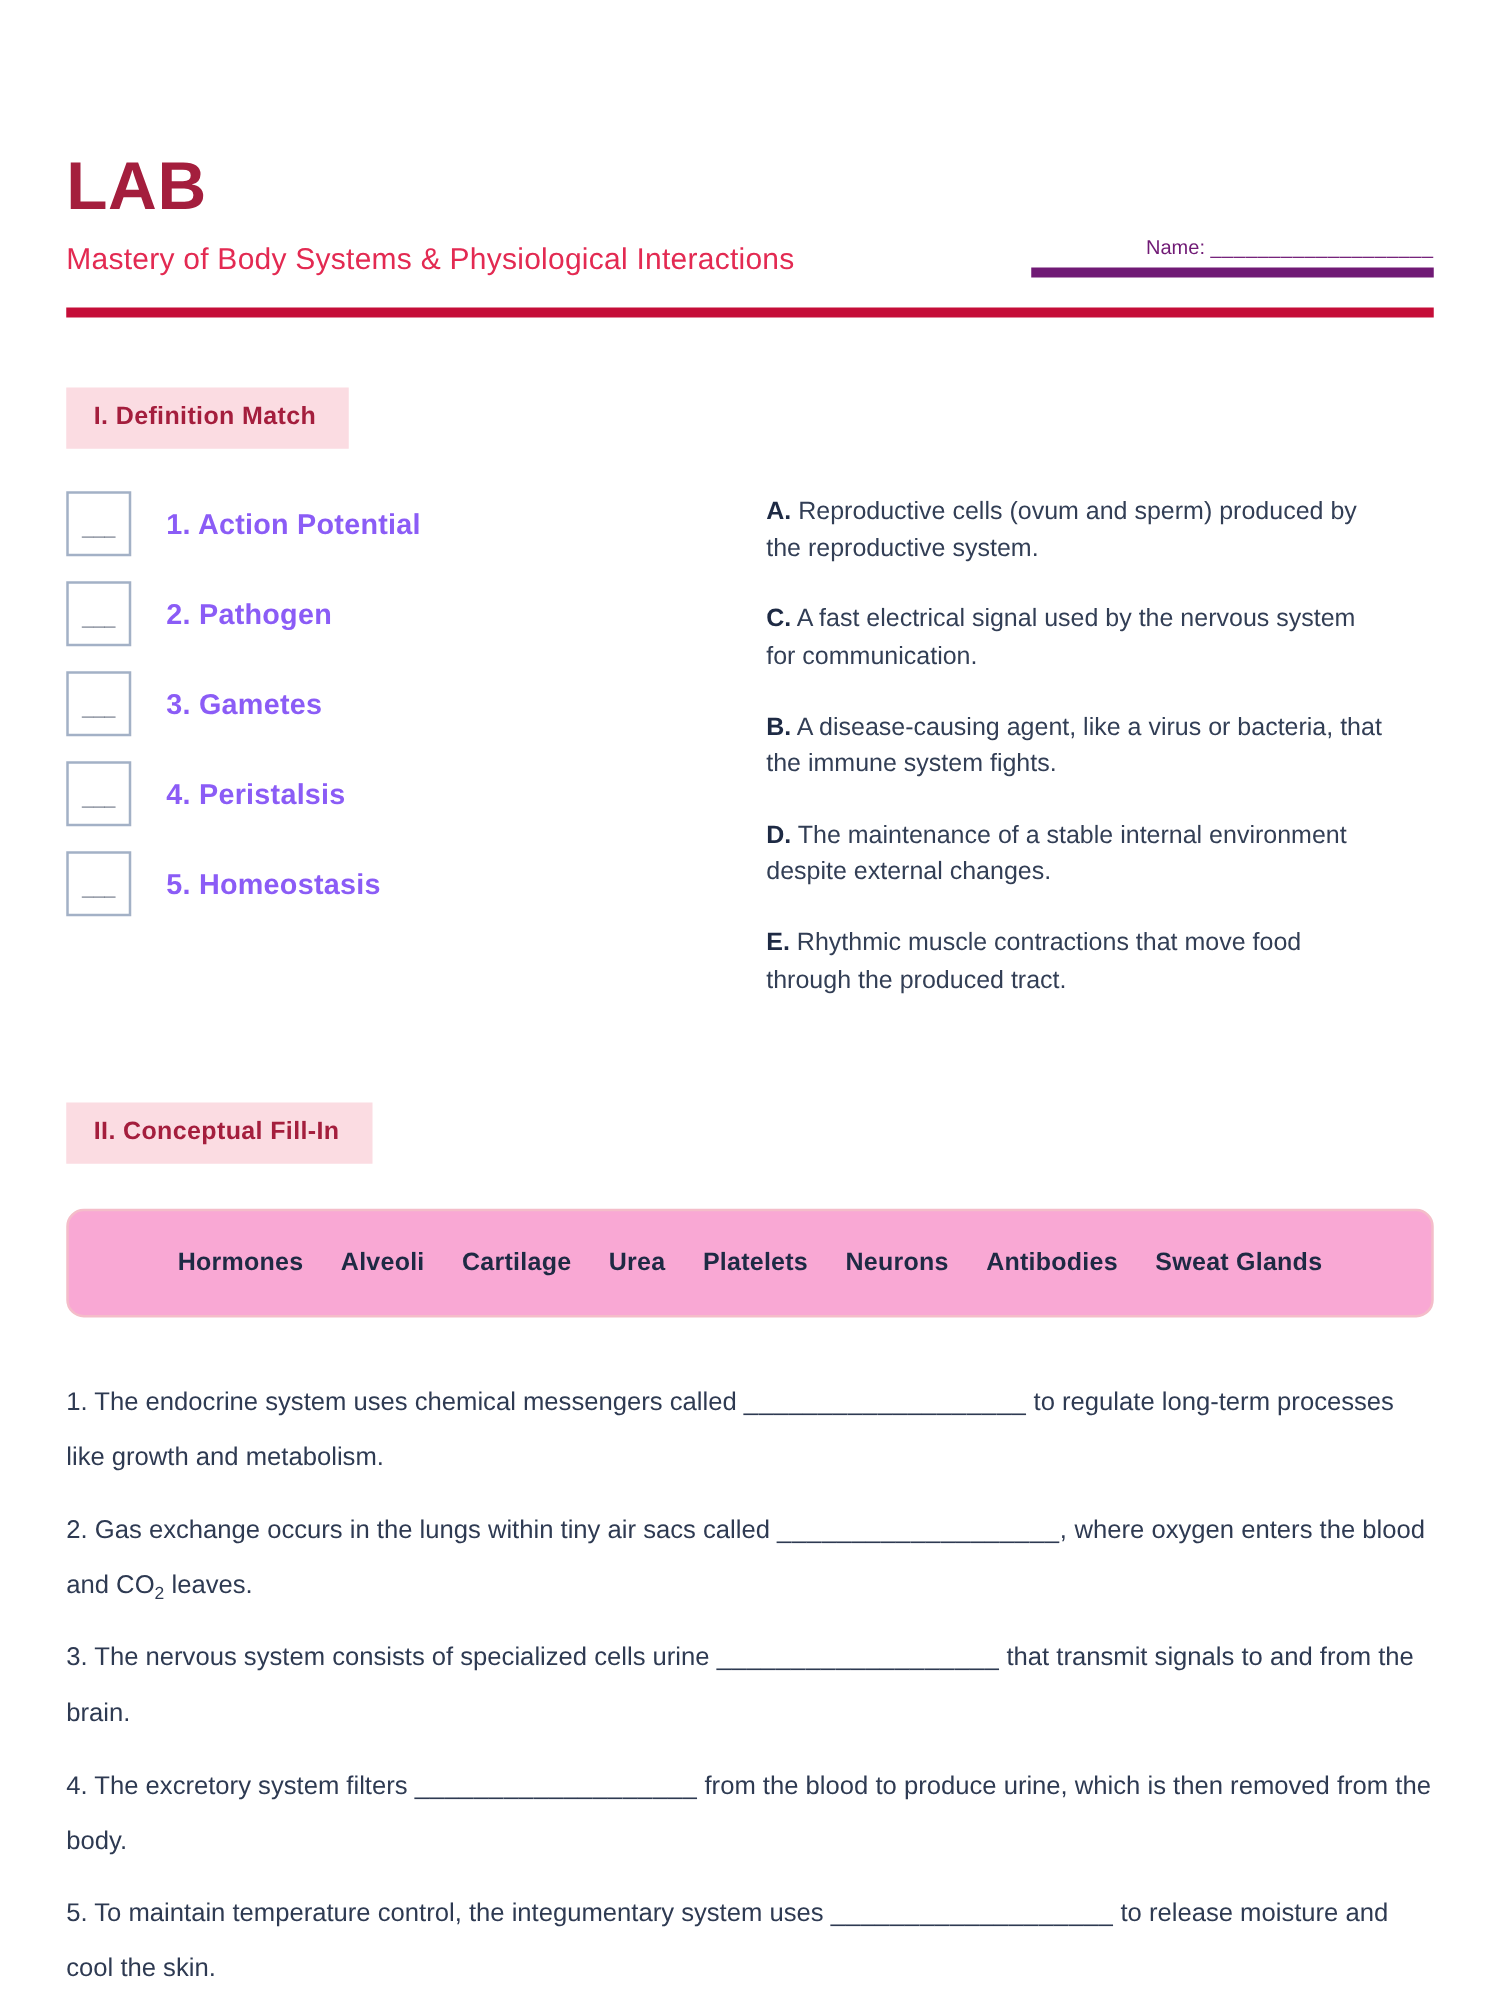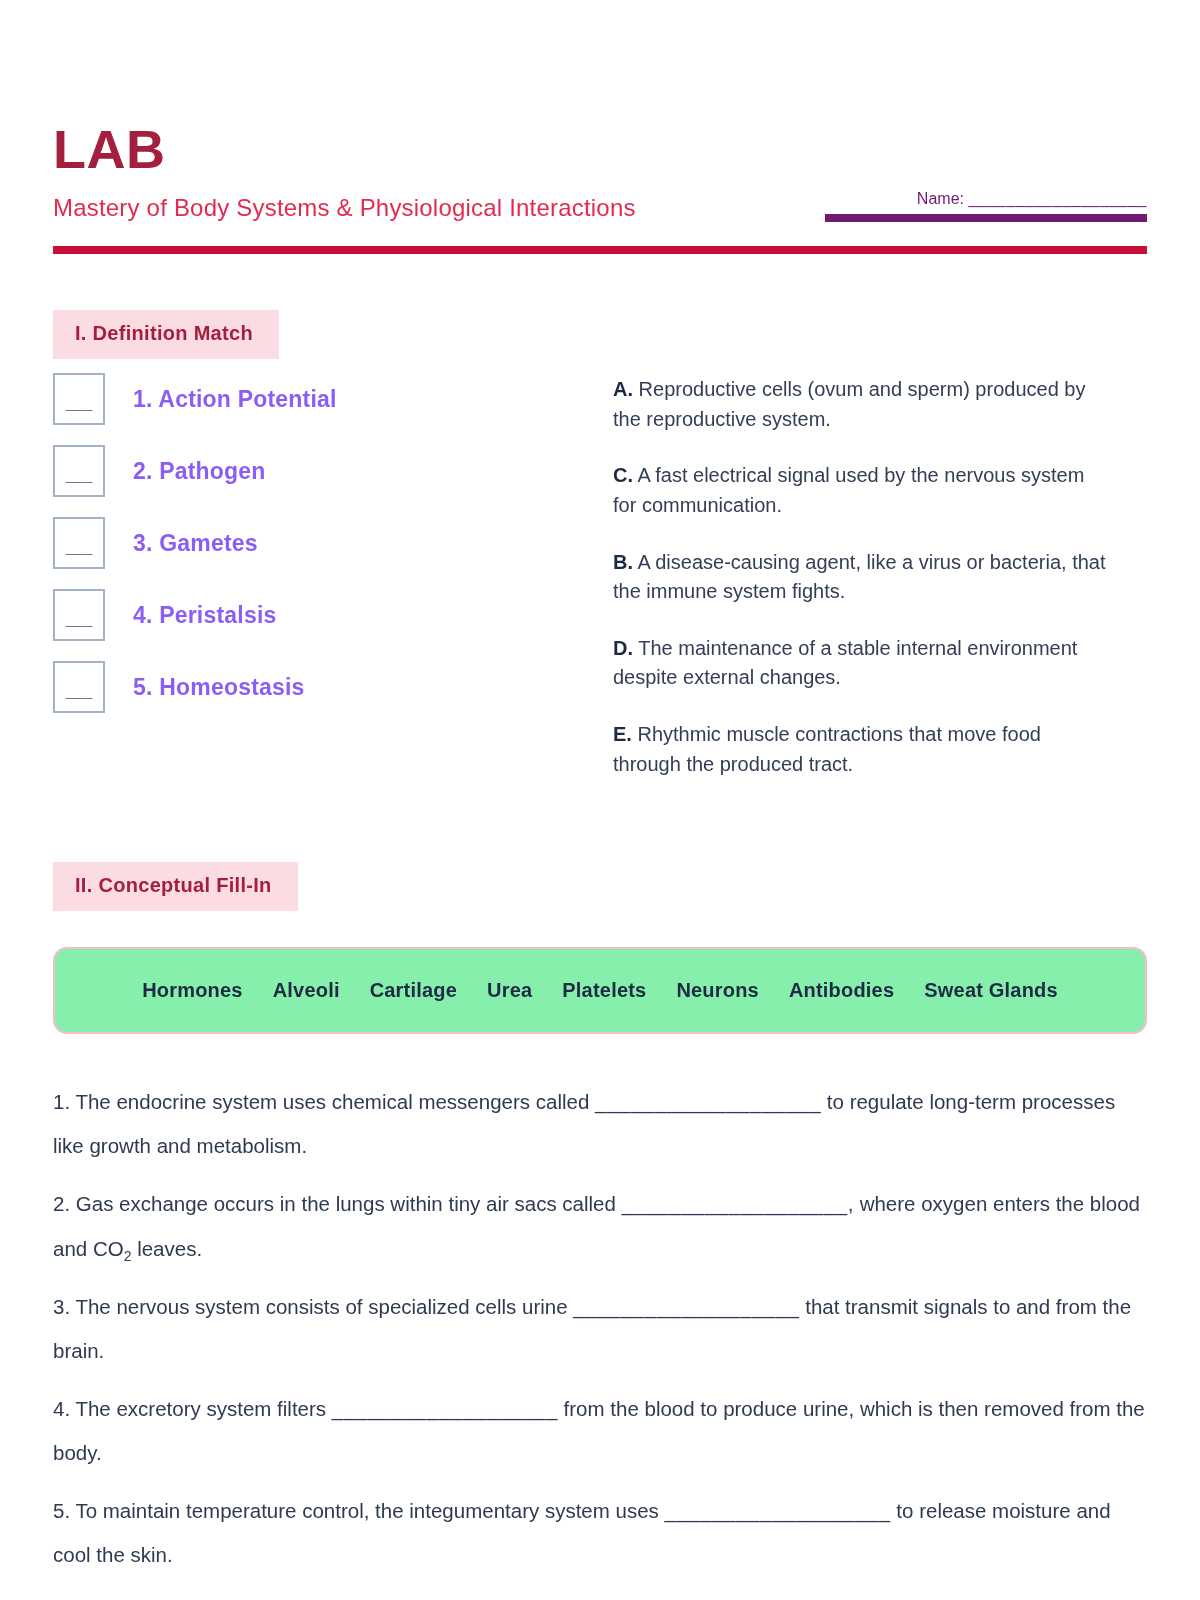--- a/index.html
+++ b/index.html
@@ -64,21 +64,21 @@
     color: #A41E3D;
     font-size: 20px;
     font-weight: 800;
     padding: 12px 26px 14px 22px;
     letter-spacing: 0.3px;
   }
 
   
   .match-grid {
     display: flex;
-    margin-top: 14px;
+    margin-top: 34px;
   }
   .terms-col { width: 560px; flex: 0 0 auto; }
   .term-row {
     display: flex;
     align-items: center;
     margin-bottom: 20px;
     height: 52px;
   }
   .answer-box {
     width: 52px;
@@ -107,21 +107,21 @@
     line-height: 1.48;
     color: #323E55;
     margin-bottom: 27px;
     max-width: 500px;
   }
   .definition .def-letter { font-weight: 700; color: #1E2A44; }
 
   
   .word-bank {
     margin-top: 36px;
-    background: #86efac;
+    background: #f9a8d4;
     border: 2px solid #F4BDC9;
     border-radius: 14px;
     padding: 30px 16px;
     display: flex;
     flex-wrap: wrap;
     justify-content: center;
     column-gap: 30px;
     row-gap: 12px;
   }
   .bank-word {

